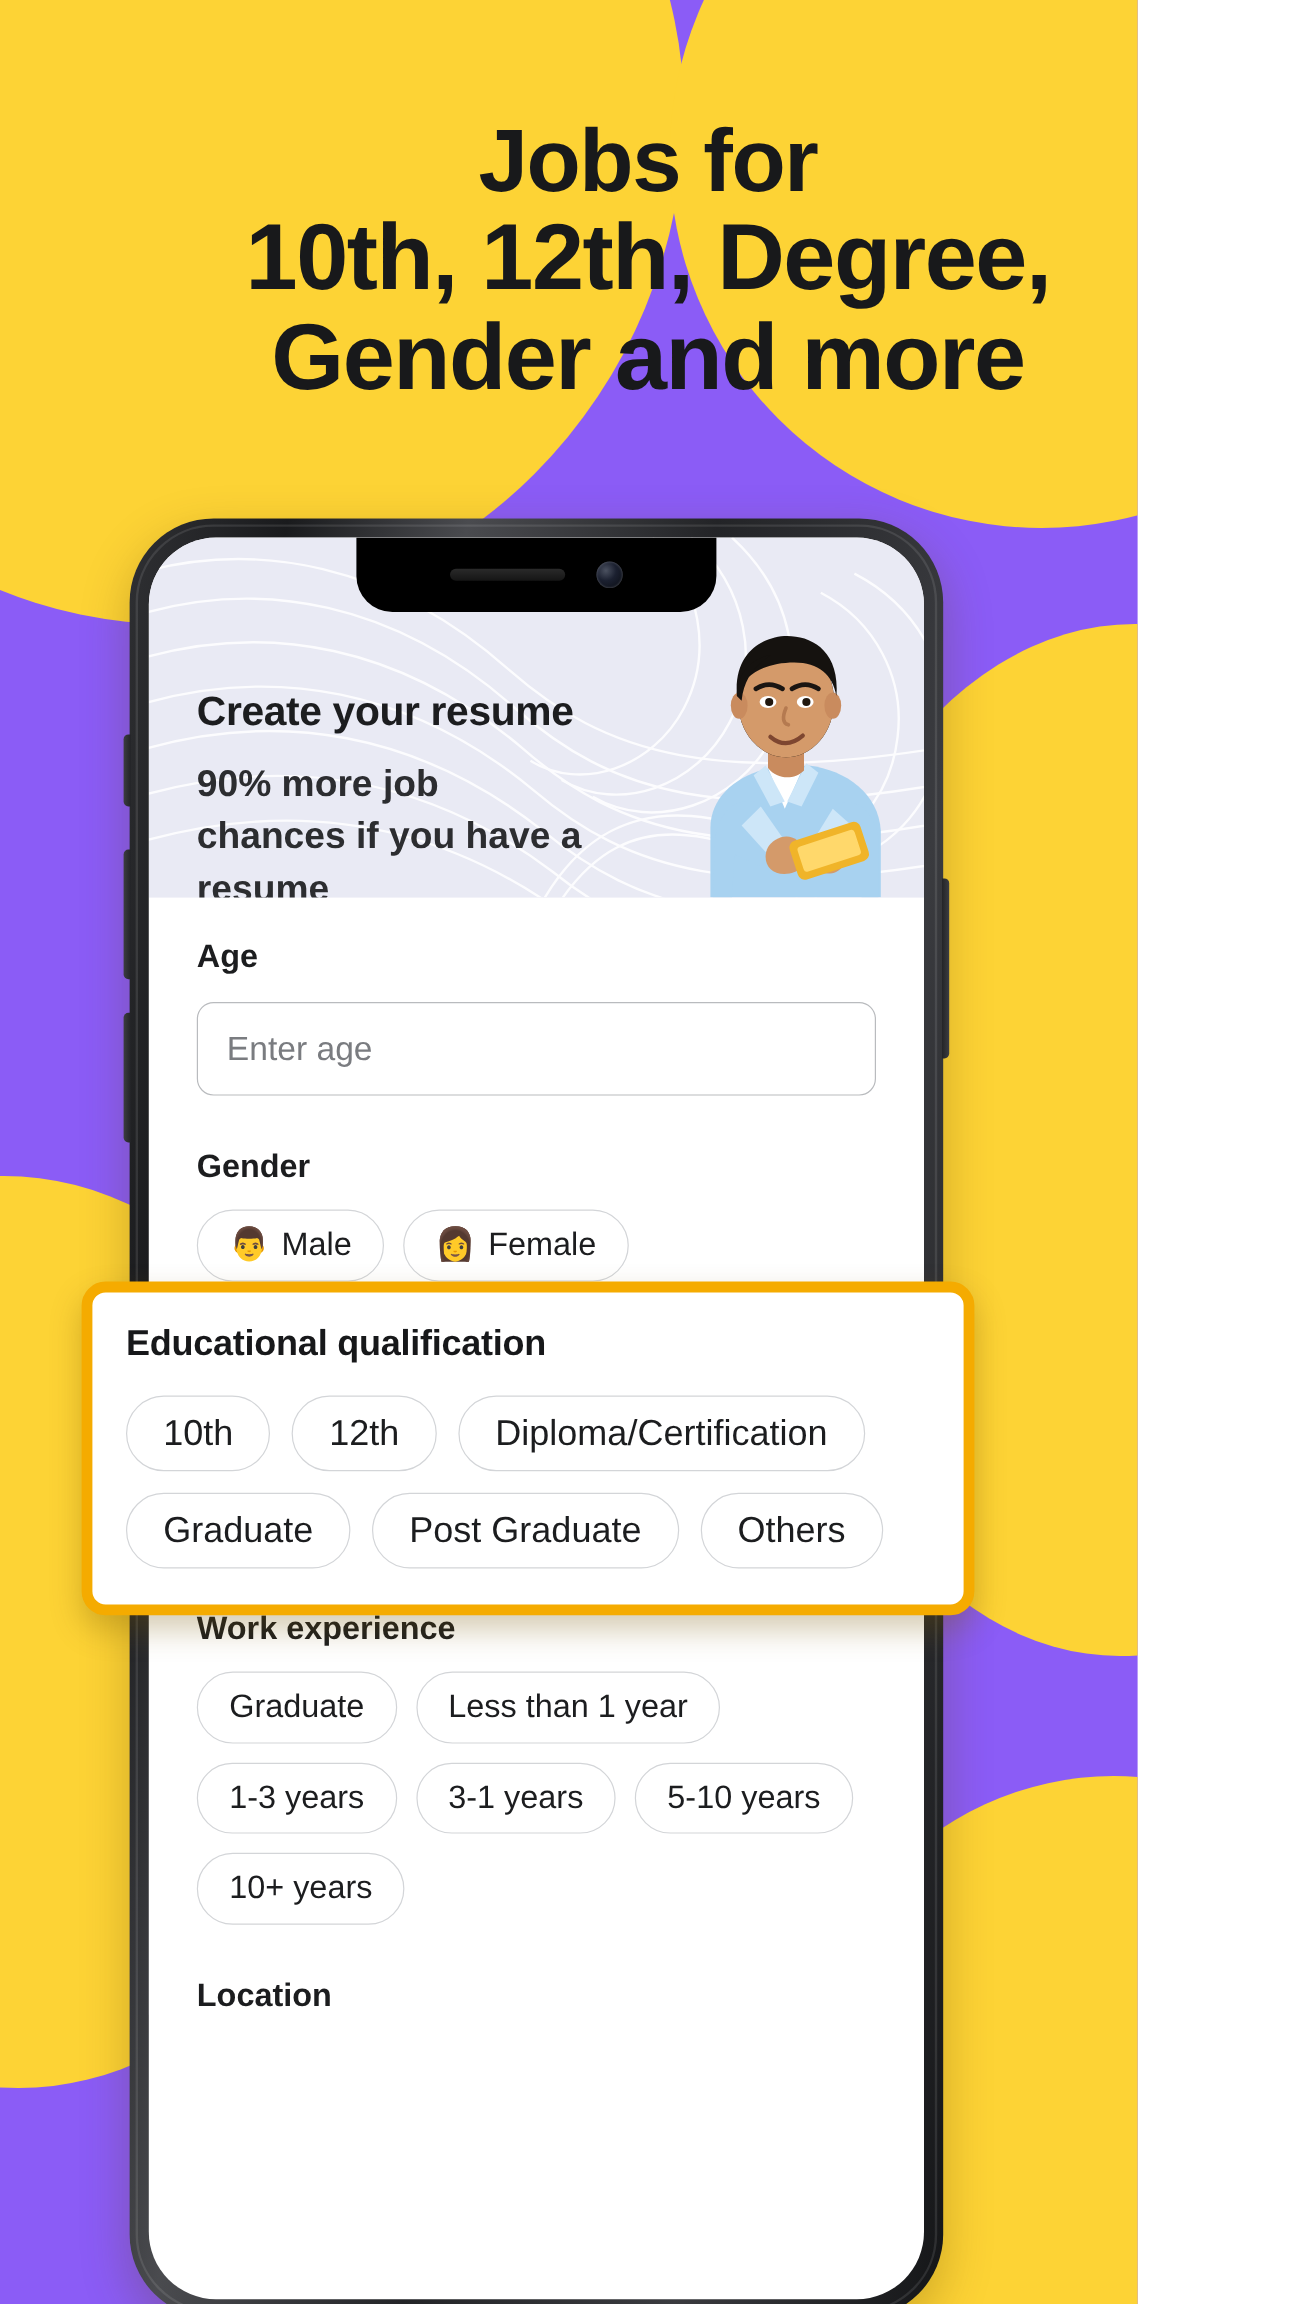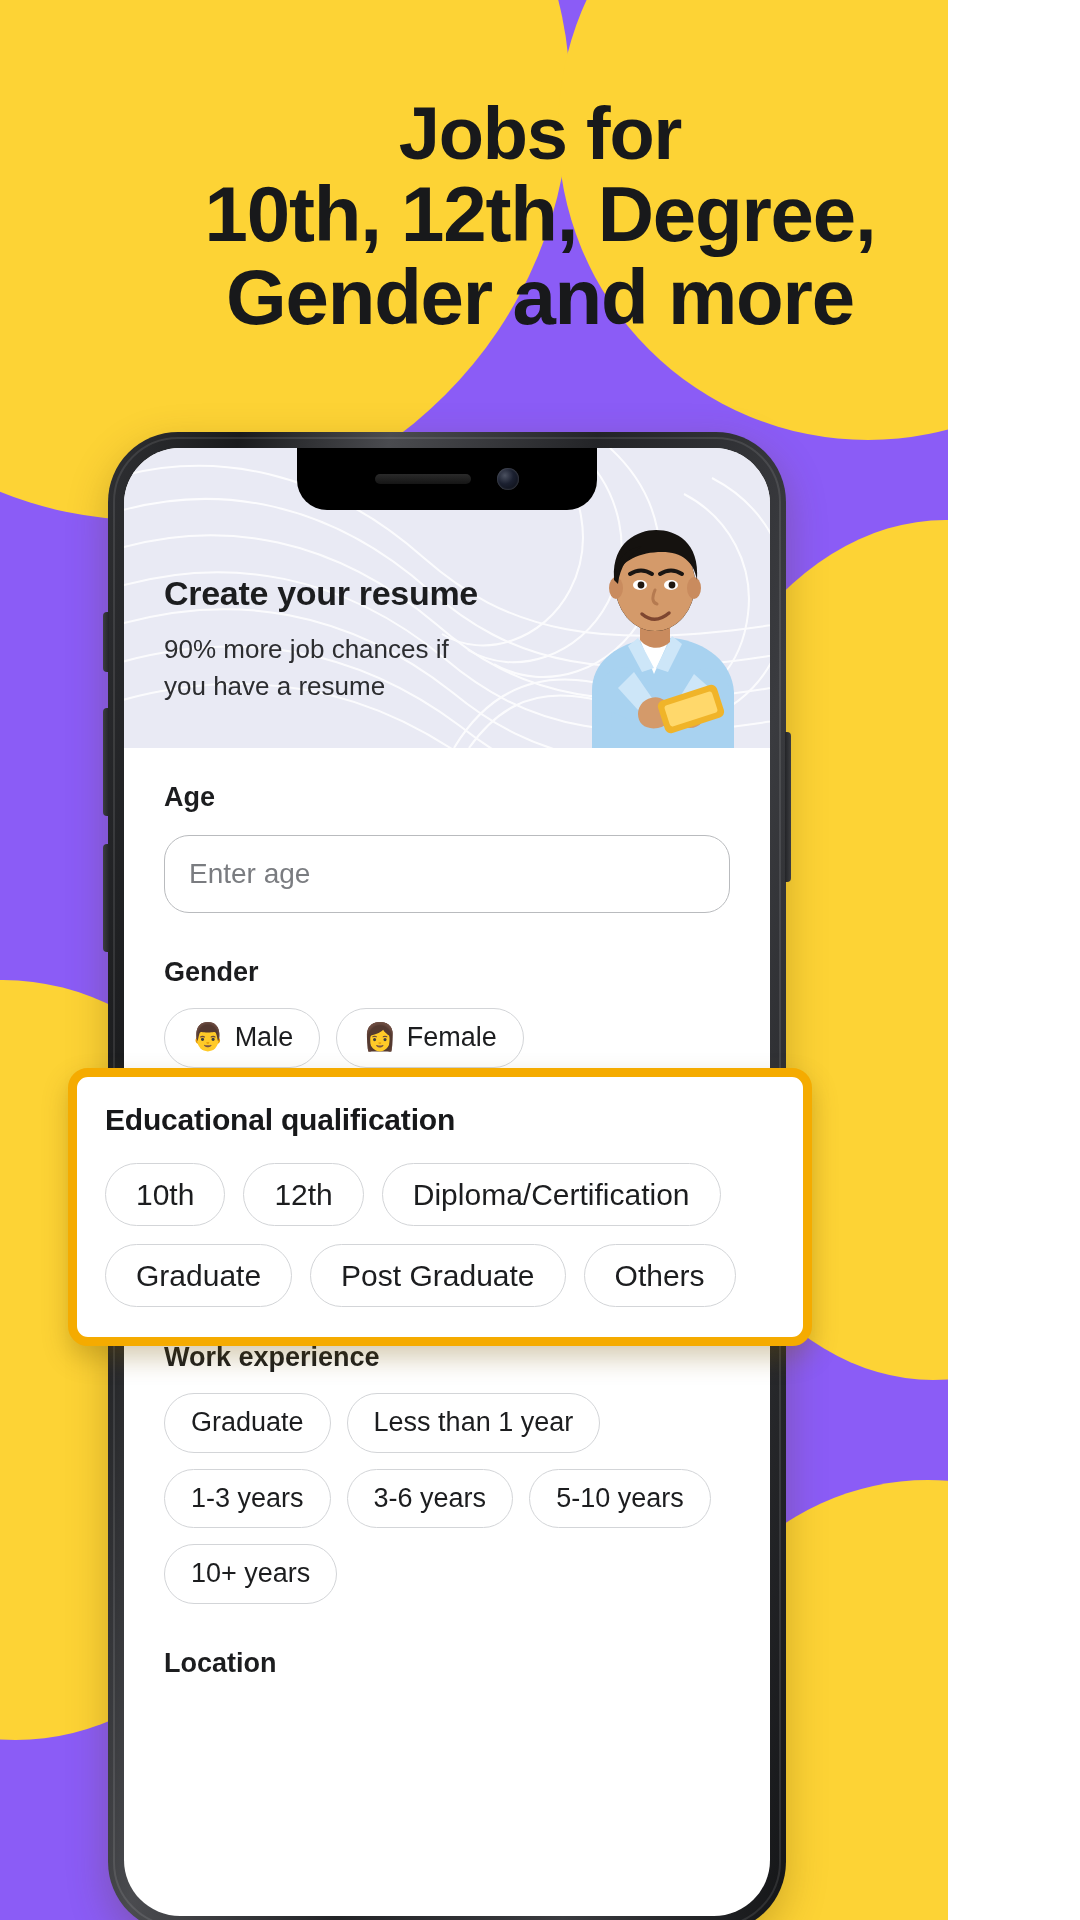--- a/index.html
+++ b/index.html
@@ -110,33 +110,33 @@
   
   #hero{
     position:relative;
     height:300px;
     background:#E9EAF4;
     overflow:hidden;
   }
   #hero svg.topo{ position:absolute; inset:0; width:100%; height:100%; }
   #hero-text{ position:absolute; left:40px; top:126px; z-index:3; }
   #hero-title{ font-size:34px; font-weight:bold; color:#1C1D1F; letter-spacing:-.3px; }
-  #hero-sub{ margin-top:18px; font-size:26px; line-height:1.42; color:#2C2D30; max-width:330px; }
+  #hero-sub{ margin-top:18px; font-size:31px; line-height:1.42; color:#2C2D30; max-width:330px;font-weight:bold; }
 
   
   #person{ position:absolute; right:6px; bottom:0; width:222px; height:226px; z-index:2; }
 
   
   #form{ padding:34px 40px 0 40px; background:#fff; }
   .field-label{ font-size:27px; font-weight:bold; color:#1C1D1F; }
   #age-input{
     margin-top:22px;
     width:100%; height:78px;
     border:1.5px solid #B9BBBE;
-    border-radius:25px;
+    border-radius:14px;
     display:flex; align-items:center;
     padding:0 24px;
     font-size:28px;
     color:#7A7C80;
     background:#fff;
   }
   .section{ margin-top:44px; }
   .chips{ display:flex; flex-wrap:wrap; gap:16px; margin-top:20px; }
   .chip{
     border:1.5px solid #D3D5D8;
@@ -309,21 +309,21 @@
             <div class="chip">Others</div>
           </div>
         </div>
 
         <div class="section">
           <div class="field-label">Work experience</div>
           <div class="chips">
             <div class="chip">Graduate</div>
             <div class="chip">Less than 1 year</div>
             <div class="chip">1-3 years</div>
-            <div class="chip">3-6 years</div>
+            <div class="chip">3-1 years</div>
             <div class="chip">5-10 years</div>
             <div class="chip">10+ years</div>
           </div>
         </div>
 
         <div class="section">
           <div class="field-label">Location</div>
         </div>
 
       </div>

